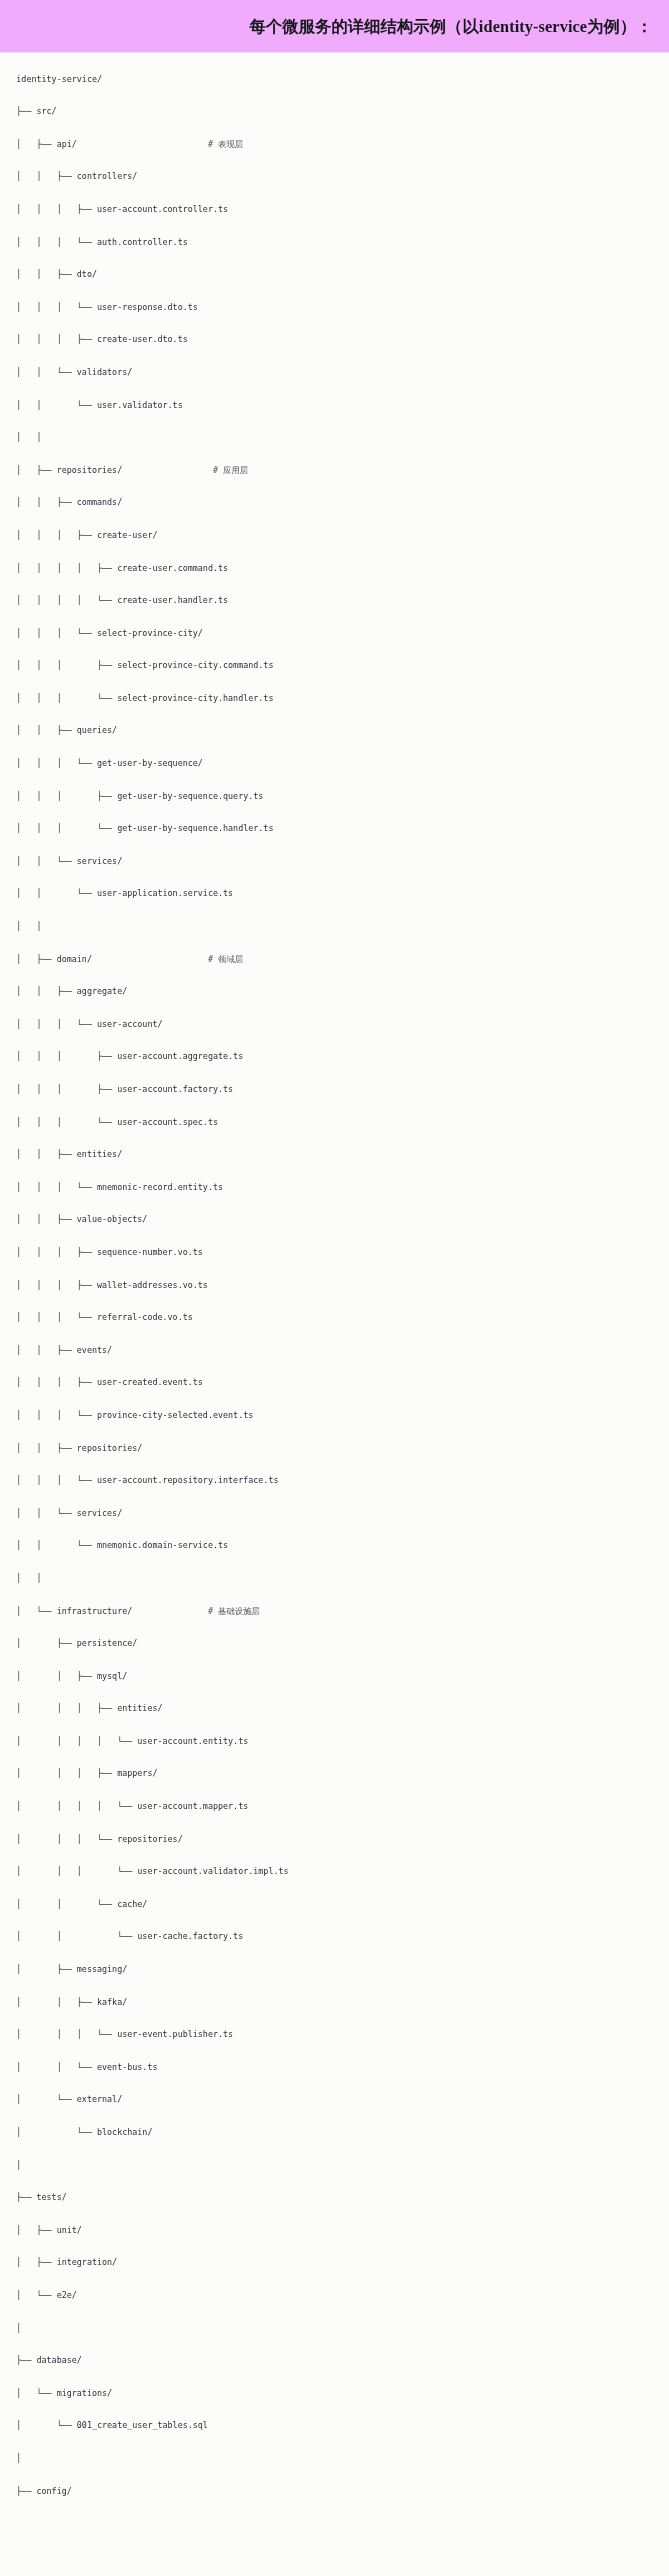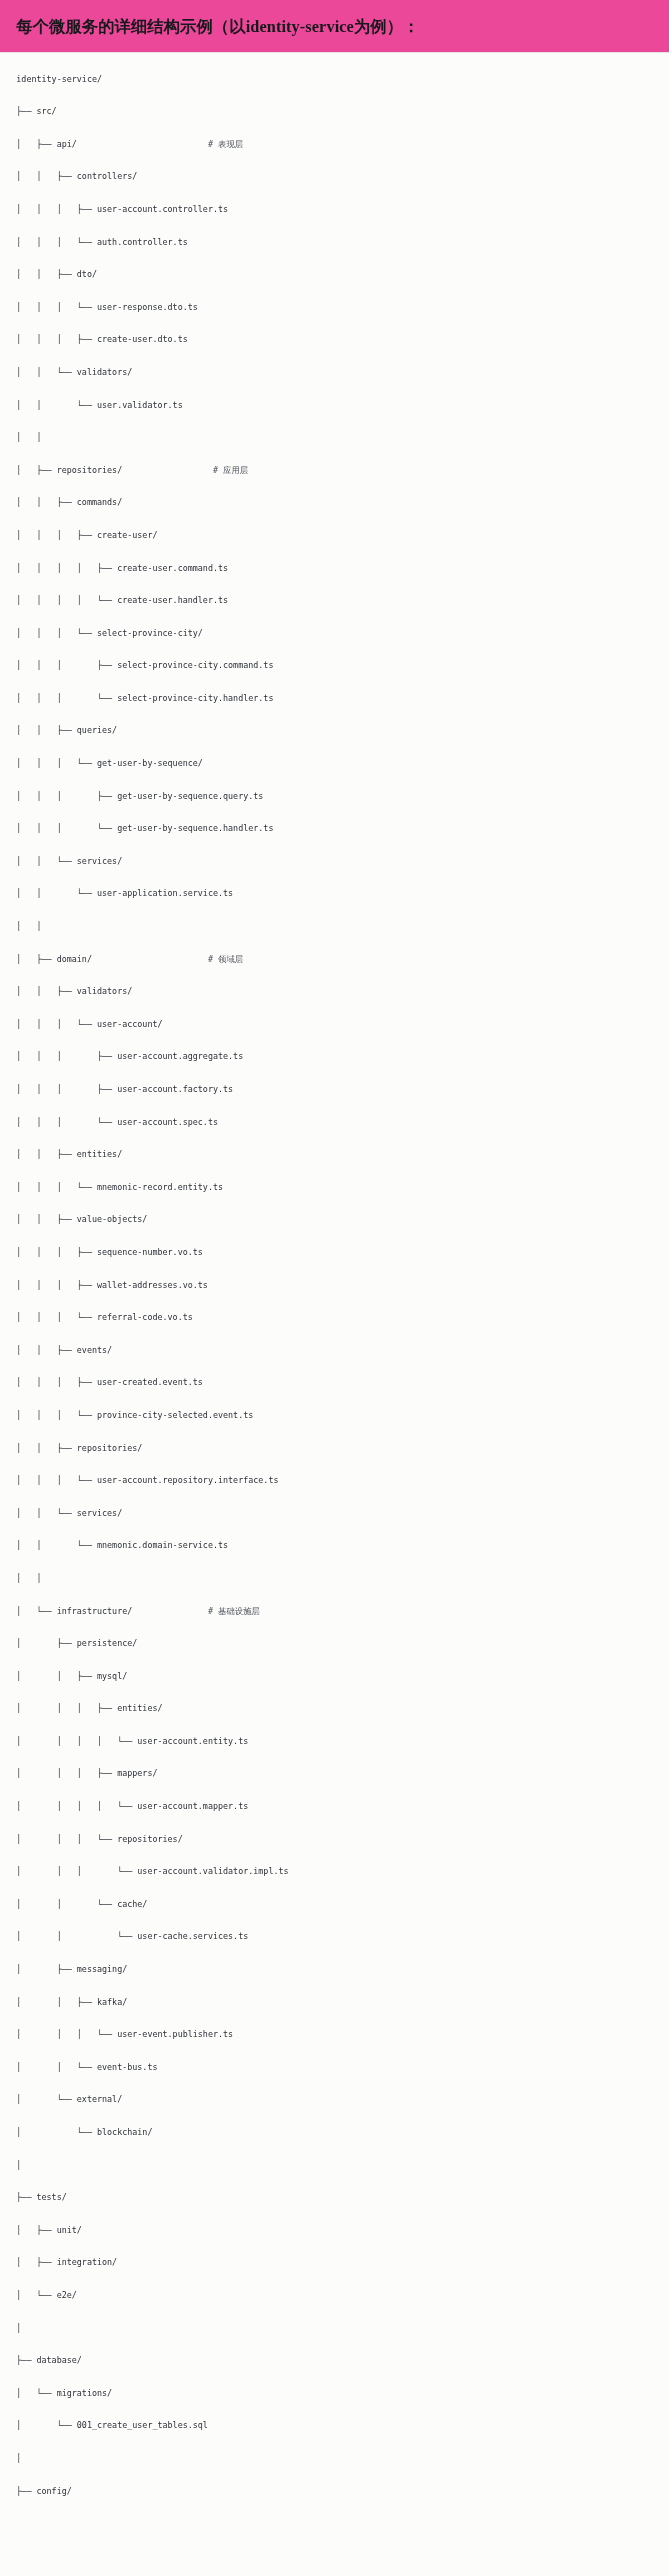--- a/index.html
+++ b/index.html
@@ -8,24 +8,25 @@
     width:669px;
     background:#fdfdfc;
     font-family:"Liberation Sans", sans-serif;
     color:#1f2328;
     -webkit-font-smoothing:antialiased;
   }
   .page{width:669px;box-sizing:border-box;}
 
   
   .header-band{
-    background:#ec4899;
+    background:#f0abfc;
     border-bottom:0.6px solid #e4e4de;
     padding:16.3px 16.3px 13.8px 16.3px;
     box-sizing:border-box;
+    text-align:right;
   }
   .header-title{
     margin:0;
     font-size:16.3px;
     line-height:1.35;
     font-weight:700;
     font-family:"Liberation Serif", serif;
     letter-spacing:0.1px;
     color:#16181c;
   }
@@ -80,21 +81,21 @@
 <span class="row"><span>│   │   │       ├── select-province-city.command.ts</span></span>
 <span class="row"><span>│   │   │       └── select-province-city.handler.ts</span></span>
 <span class="row"><span>│   │   ├── queries/</span></span>
 <span class="row"><span>│   │   │   └── get-user-by-sequence/</span></span>
 <span class="row"><span>│   │   │       ├── get-user-by-sequence.query.ts</span></span>
 <span class="row"><span>│   │   │       └── get-user-by-sequence.handler.ts</span></span>
 <span class="row"><span>│   │   └── services/</span></span>
 <span class="row"><span>│   │       └── user-application.service.ts</span></span>
 <span class="row"><span>│   │</span></span>
 <span class="row"><span>│   ├── domain/</span><span>                       </span><span class="cmt"># 领域层</span></span>
-<span class="row"><span>│   │   ├── validators/</span></span>
+<span class="row"><span>│   │   ├── aggregate/</span></span>
 <span class="row"><span>│   │   │   └── user-account/</span></span>
 <span class="row"><span>│   │   │       ├── user-account.aggregate.ts</span></span>
 <span class="row"><span>│   │   │       ├── user-account.factory.ts</span></span>
 <span class="row"><span>│   │   │       └── user-account.spec.ts</span></span>
 <span class="row"><span>│   │   ├── entities/</span></span>
 <span class="row"><span>│   │   │   └── mnemonic-record.entity.ts</span></span>
 <span class="row"><span>│   │   ├── value-objects/</span></span>
 <span class="row"><span>│   │   │   ├── sequence-number.vo.ts</span></span>
 <span class="row"><span>│   │   │   ├── wallet-addresses.vo.ts</span></span>
 <span class="row"><span>│   │   │   └── referral-code.vo.ts</span></span>
@@ -109,21 +110,21 @@
 <span class="row"><span>│   └── infrastructure/</span><span>               </span><span class="cmt"># 基础设施层</span></span>
 <span class="row"><span>│       ├── persistence/</span></span>
 <span class="row"><span>│       │   ├── mysql/</span></span>
 <span class="row"><span>│       │   │   ├── entities/</span></span>
 <span class="row"><span>│       │   │   │   └── user-account.entity.ts</span></span>
 <span class="row"><span>│       │   │   ├── mappers/</span></span>
 <span class="row"><span>│       │   │   │   └── user-account.mapper.ts</span></span>
 <span class="row"><span>│       │   │   └── repositories/</span></span>
 <span class="row"><span>│       │   │       └── user-account.validator.impl.ts</span></span>
 <span class="row"><span>│       │       └── cache/</span></span>
-<span class="row"><span>│       │           └── user-cache.services.ts</span></span>
+<span class="row"><span>│       │           └── user-cache.factory.ts</span></span>
 <span class="row"><span>│       ├── messaging/</span></span>
 <span class="row"><span>│       │   ├── kafka/</span></span>
 <span class="row"><span>│       │   │   └── user-event.publisher.ts</span></span>
 <span class="row"><span>│       │   └── event-bus.ts</span></span>
 <span class="row"><span>│       └── external/</span></span>
 <span class="row"><span>│           └── blockchain/</span></span>
 <span class="row"><span>│</span></span>
 <span class="row"><span>├── tests/</span></span>
 <span class="row"><span>│   ├── unit/</span></span>
 <span class="row"><span>│   ├── integration/</span></span>

